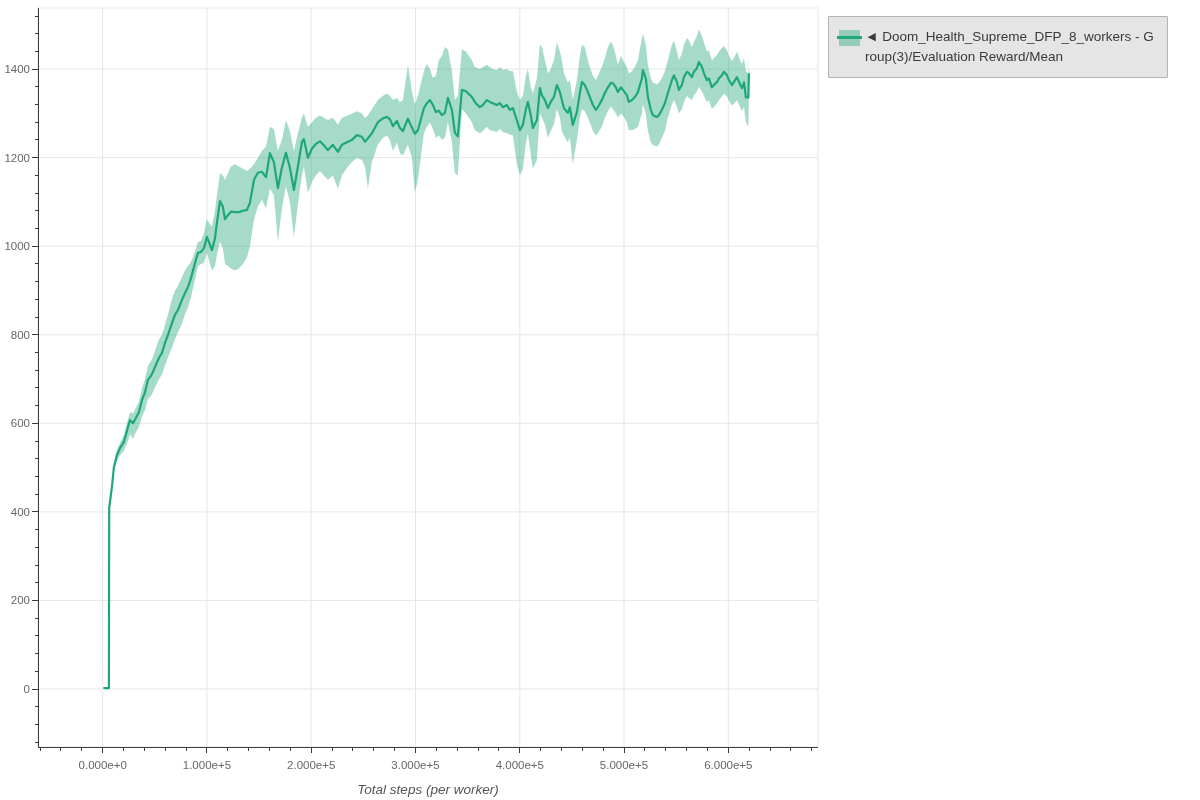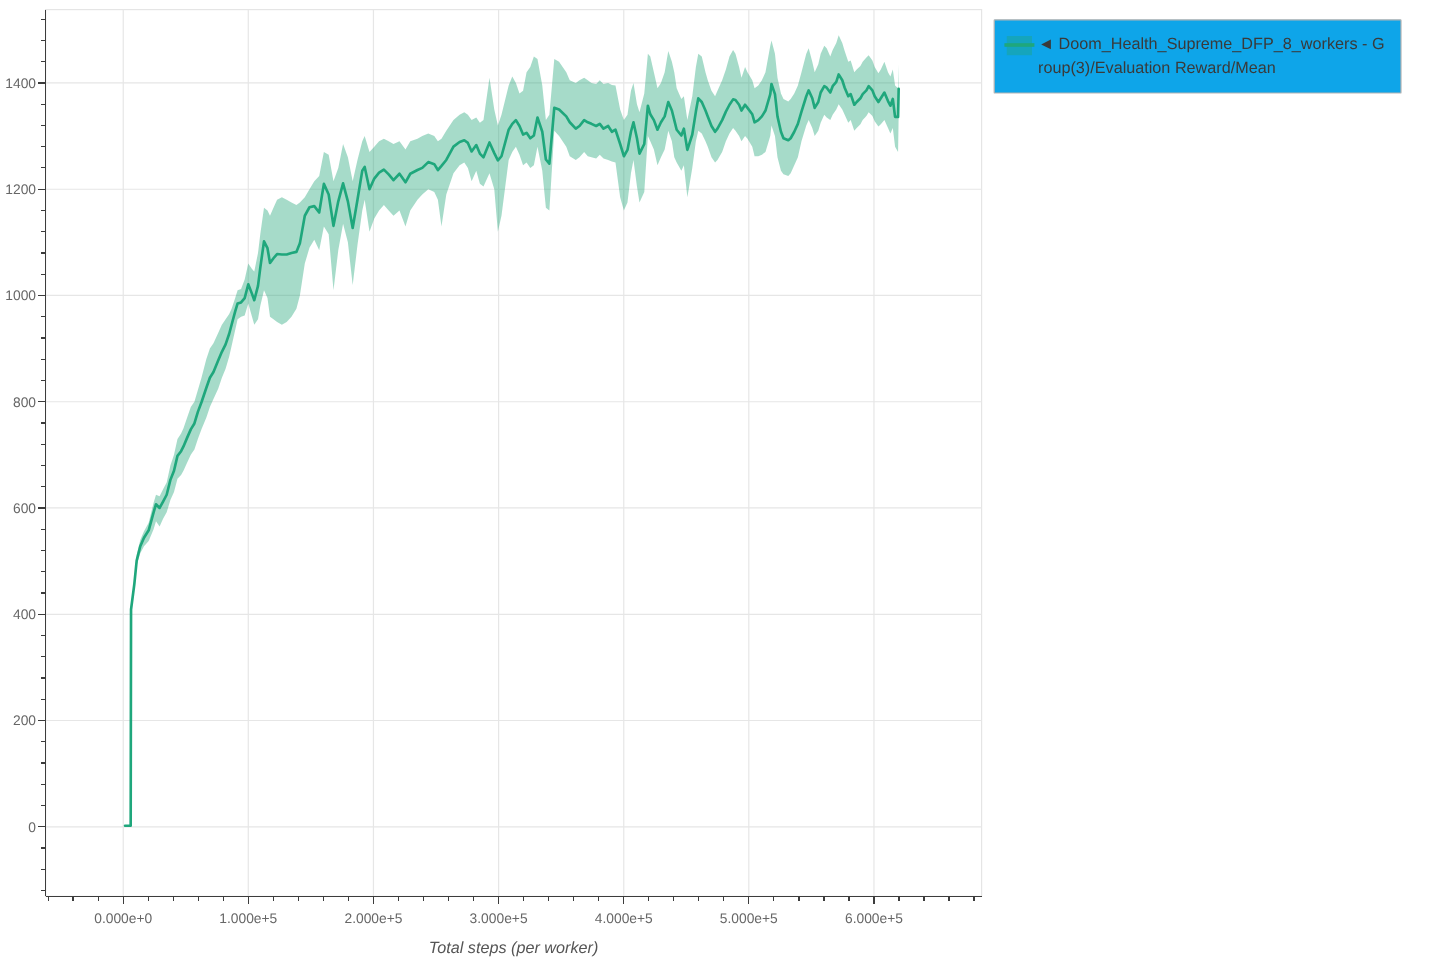--- a/index.html
+++ b/index.html
@@ -3,21 +3,21 @@
 <meta charset="utf-8">
 <style>
   html,body{margin:0;padding:0;background:#ffffff;}
   .stage{
     position:relative;width:1200px;height:800px;background:#ffffff;overflow:hidden;
     font-family:"Liberation Sans", sans-serif;
   }
   #chart{position:absolute;left:0;top:0;width:1200px;height:800px;}
   .legend{
     position:absolute;left:828px;top:16px;width:340px;
-    background:#0ea5e9;border:1.5px solid #b3b3b3;border-radius:1px;
+    background:#e5e5e5;border:1.5px solid #b3b3b3;border-radius:1px;
     padding:10px 10px 10px 10px;box-sizing:border-box;
   }
   .legend-inner{position:relative;padding-left:26px;}
   .swatch{
     position:absolute;left:0;top:3px;width:21px;height:16px;
     background:rgba(32,166,120,0.40);display:inline-block;
   }
   .swatch-line{
     position:absolute;left:-2px;top:6px;width:25px;height:3px;
     background:#1fa77c;display:block;

